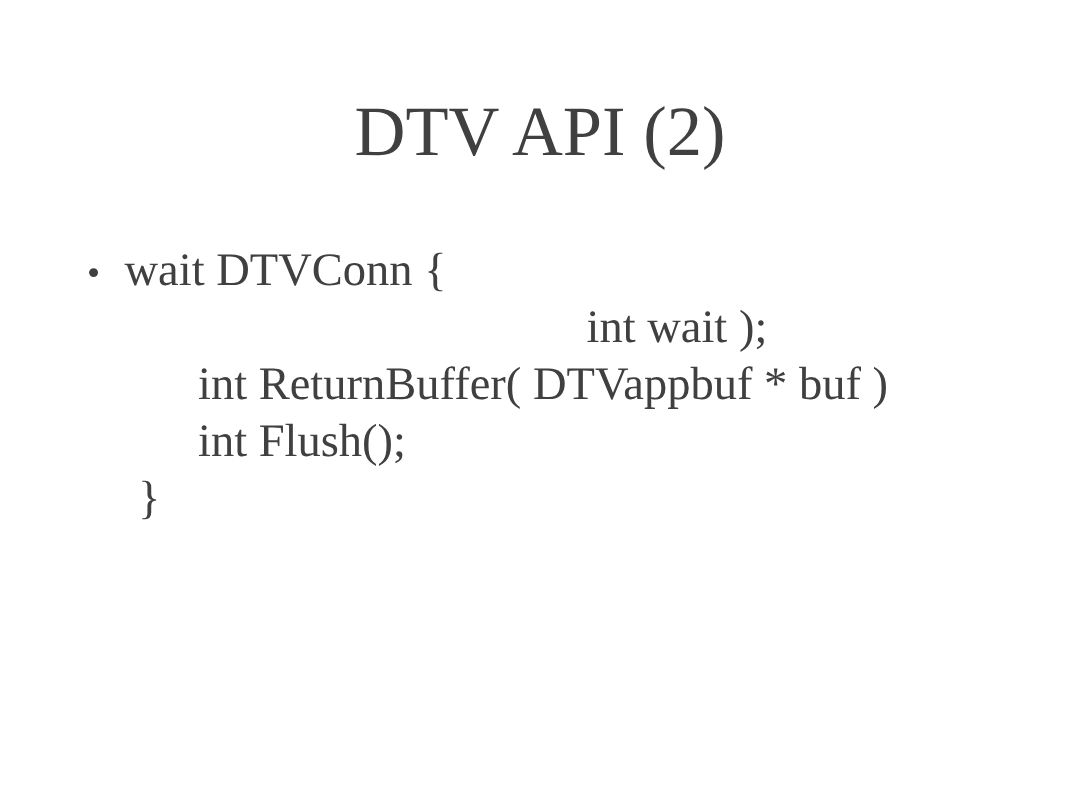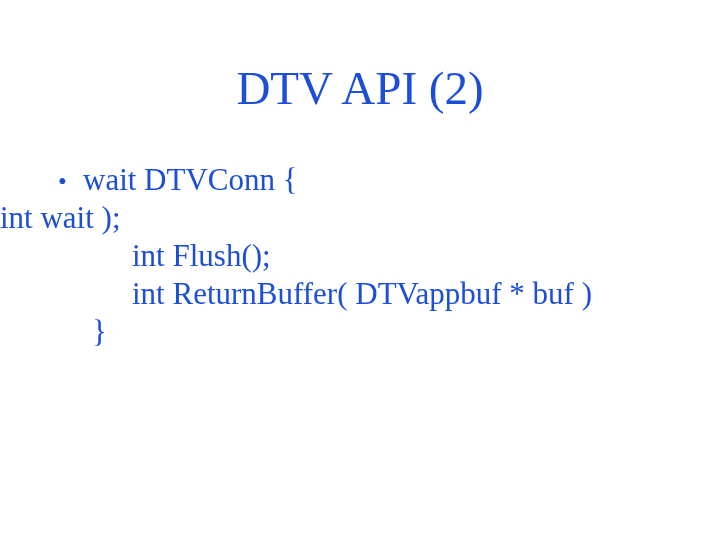--- a/index.html
+++ b/index.html
@@ -5,21 +5,21 @@
   html, body {
     margin: 0;
     padding: 0;
     background: #ffffff;
   }
   .slide {
     position: relative;
     width: 720px;
     height: 540px;
     background: #ffffff;
-    color: #1d4ed8;
+    color: #404040;
     font-family: "Liberation Serif", serif;
     overflow: hidden;
   }
   .slide-title {
     position: absolute;
     top: 60px;
     left: 0;
     width: 720px;
     text-align: center;
     font-size: 47px;
@@ -44,41 +44,41 @@
     align-items: baseline;
     padding-left: 58px;
   }
   .bullet-glyph {
     display: inline-block;
     width: 25px;
     font-size: 25px;
     flex: 0 0 25px;
   }
   .indent-tab1 { padding-left: 132px; }
-  .indent-tab2 { }
+  .indent-tab2 { padding-left: 391px; }
   .indent-close { padding-left: 92px; }
 </style>
 </head>
 <body>
 
 <div class="slide">
 
   <div class="slide-title">DTV API (2)</div>
 
   <div class="slide-body">
 
     <div class="code-line bullet-line">
       <span class="bullet-glyph">•</span>
       <span>wait DTVConn {</span>
     </div>
 
 
 
     <div class="code-line indent-tab2">int wait );</div>
 
+    <div class="code-line indent-tab1">int ReturnBuffer( DTVappbuf * buf )</div>
+
     <div class="code-line indent-tab1">int Flush();</div>
-
-    <div class="code-line indent-tab1">int ReturnBuffer( DTVappbuf * buf )</div>
 
     <div class="code-line indent-close">}</div>
 
   </div>
 </div>
 
 </body></html>

